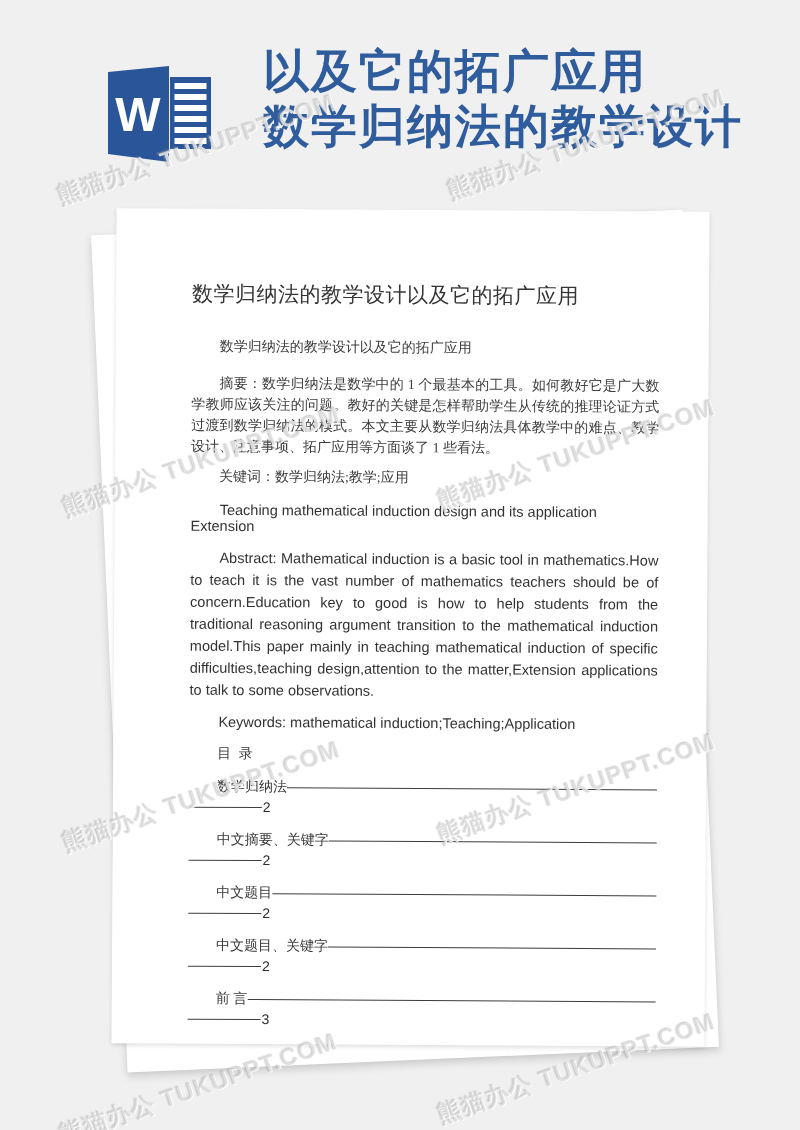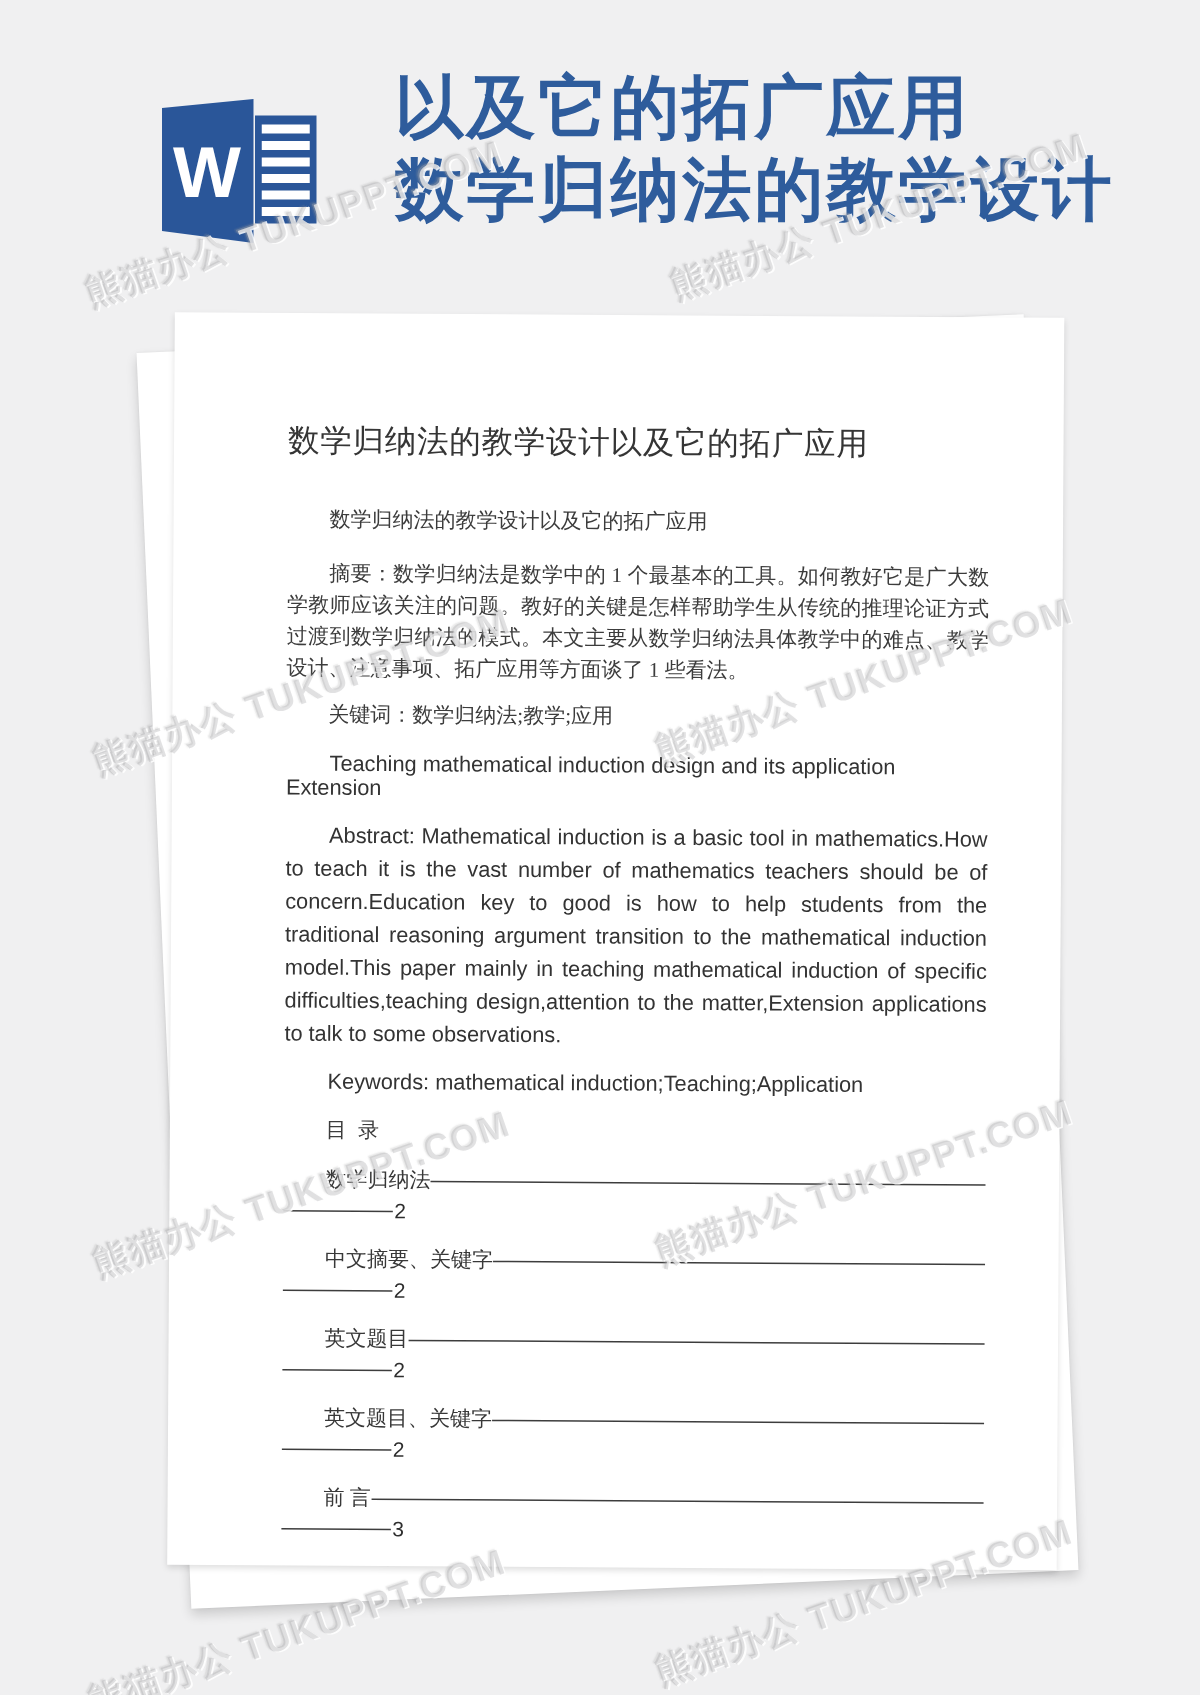--- a/index.html
+++ b/index.html
@@ -143,32 +143,32 @@
           <span class="toc-rule"></span>
         </div>
         <div class="toc-line2">
           <span class="toc-rule2"></span>
           <span class="toc-page">2</span>
         </div>
       </div>
 
       <div class="toc-entry">
         <div class="toc-line1">
-          <span class="toc-label">英文题目</span>
-          <span class="toc-rule"></span>
-        </div>
-        <div class="toc-line2">
-          <span class="toc-rule2"></span>
-          <span class="toc-page">2</span>
-        </div>
-      </div>
-
-      <div class="toc-entry">
-        <div class="toc-line1">
-          <span class="toc-label">英文题目、关键字</span>
+          <span class="toc-label">中文题目</span>
+          <span class="toc-rule"></span>
+        </div>
+        <div class="toc-line2">
+          <span class="toc-rule2"></span>
+          <span class="toc-page">2</span>
+        </div>
+      </div>
+
+      <div class="toc-entry">
+        <div class="toc-line1">
+          <span class="toc-label">中文题目、关键字</span>
           <span class="toc-rule"></span>
         </div>
         <div class="toc-line2">
           <span class="toc-rule2"></span>
           <span class="toc-page">2</span>
         </div>
       </div>
 
       <div class="toc-entry">
         <div class="toc-line1">

